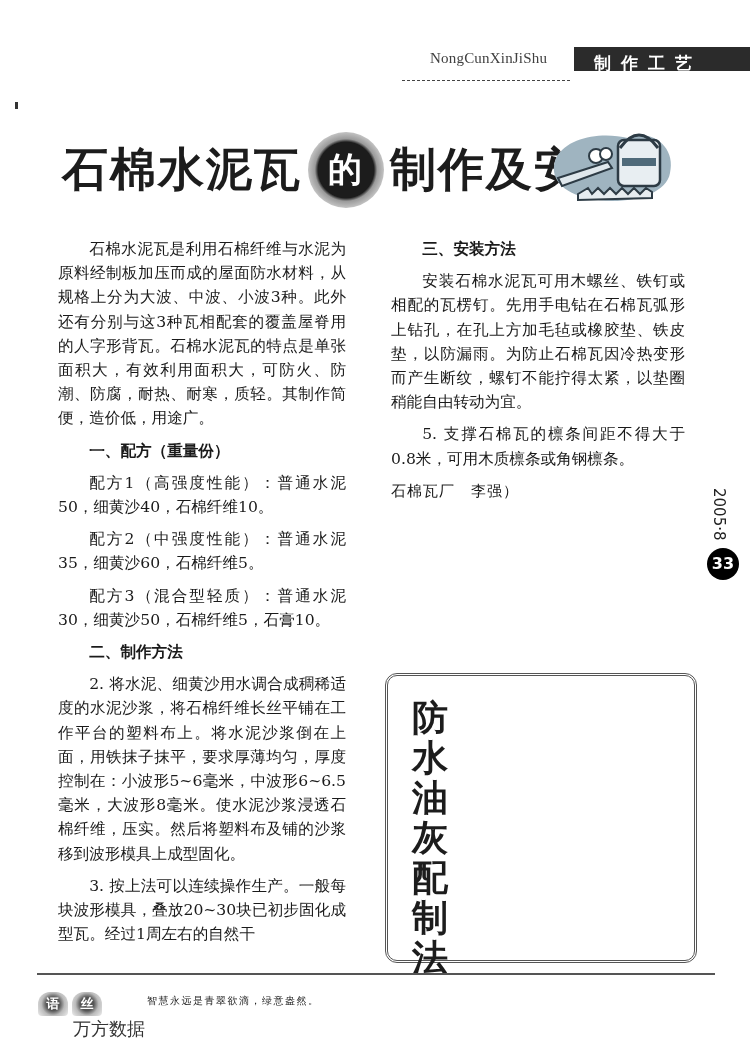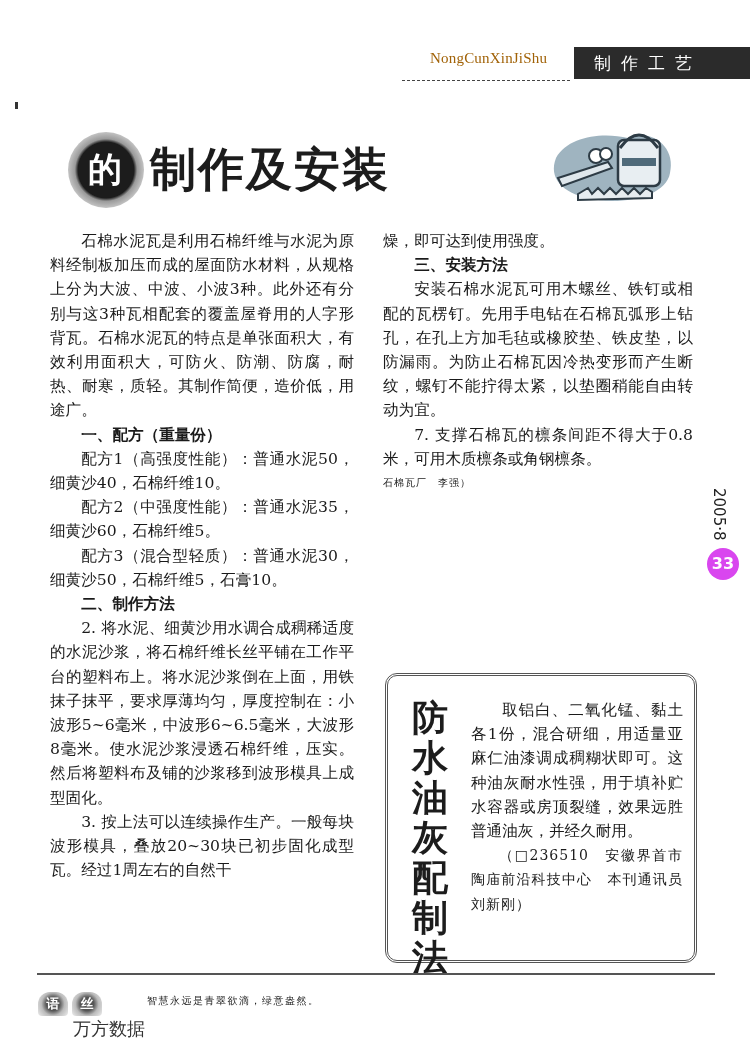--- a/index.html
+++ b/index.html
@@ -1,46 +1,46 @@
 <!DOCTYPE html>
 <html><head>
 <meta charset="utf-8">
 <style>
   html, body { margin: 0; padding: 0; background: #ffffff; }
   body { width: 750px; height: 1054px; position: relative; overflow: hidden; color: #1a1a1a;
          font-family: "DejaVu Serif", "Liberation Serif", serif; }
 
   .header-en { position: absolute; left: 430px; top: 50px; font-size: 15px; letter-spacing: 0.2px;
-               font-family: "Liberation Serif", "DejaVu Serif", serif; color: #a16207; }
+               font-family: "Liberation Serif", "DejaVu Serif", serif; color: #404040; }
   .header-dash { position: absolute; left: 402px; top: 80px; width: 168px; border-top: 1px dashed #444; }
-  .header-tag { position: absolute; left: 574px; top: 47px; width: 176px; height: 32px; background: #2b2b2b;
-                color: #fff; font-family: "DejaVu Sans", sans-serif; font-weight: normal; font-size: 17px;
+  .header-tag { position: absolute; left: 574px; top: 47px; width: 176px; height: 24px; background: #2b2b2b;
+                color: #fff; font-family: "DejaVu Sans", sans-serif; font-weight: bold; font-size: 17px;
                 letter-spacing: 10px; line-height: 32px; padding-left: 20px; box-sizing: border-box; }
   .corner-mark { position: absolute; left: 15px; top: 102px; width: 3px; height: 7px; background: #333; }
 
   .title { position: absolute; left: 62px; top: 140px; height: 60px; display: flex; align-items: center;
            font-family: "DejaVu Sans", sans-serif; font-weight: bold; font-size: 46px; letter-spacing: 2px; color: #1c1c1c; }
   .title .de-badge { display: inline-flex; align-items: center; justify-content: center; width: 76px; height: 76px;
            border-radius: 50%; background: radial-gradient(circle, #1c1c1c 0 52%, #9a9a9a 58%, #c8c8c8 72%, #e6e6e6 100%);
            color: #fff; font-size: 34px; margin: 0 6px; }
   .illustration { position: absolute; left: 548px; top: 118px; width: 130px; height: 92px; }
 
   .col { position: absolute; font-size: 15.6px; line-height: 24.2px; text-align: justify; }
-  .col p { margin: 0; }
+  .col p { margin: 8px; }
   .col-left { left: 50px; top: 229px; width: 304px; }
   .col-right { left: 383px; top: 229px; width: 310px; }
   .indent { text-indent: 2em; }
   .heading { font-family: Liberation Sans, sans-serif; font-weight: bold; text-indent: 2em; }
   .byline { text-indent: 2em; font-size: 14px; letter-spacing: 1px; }
-  .byline-cont { font-size: 10px; letter-spacing: 1px; }
+  .byline-cont { font-size: 15px; letter-spacing: 1px; }
 
   .side-date { position: absolute; left: 706px; top: 488px; transform: rotate(90deg); transform-origin: left top;
                font-family: "DejaVu Sans", sans-serif; font-size: 15px; width: 60px; margin-left: 22px; color: #222; }
   .page-badge { position: absolute; left: 707px; top: 548px; width: 32px; height: 32px; border-radius: 50%;
-                background: #d946ef; color: #fff; font-family: "DejaVu Sans", sans-serif; font-weight: bold;
+                background: #000000; color: #fff; font-family: "DejaVu Sans", sans-serif; font-weight: bold;
                 font-size: 16px; line-height: 32px; text-align: center; }
 
   .box { position: absolute; left: 385px; top: 673px; width: 312px; height: 290px; border: 3px double #555;
          border-radius: 12px; box-sizing: border-box; }
   .box-title { position: absolute; left: 16px; top: 22px; width: 52px; font-family: "DejaVu Sans", sans-serif;
                font-weight: bold; font-size: 36px; line-height: 40px; text-align: center; color: #1c1c1c; }
   .box-title span { display: block; }
   .box-body { position: absolute; left: 83px; top: 22px; width: 212px; font-size: 15.6px; line-height: 24.2px; text-align: justify; }
   .box-body p { margin: 0; }
 
@@ -55,20 +55,21 @@
 </style>
 </head>
 <body>
 
 <div class="header-en">NongCunXinJiShu</div>
 <div class="header-dash"></div>
 <div class="header-tag">制作工艺</div>
 <div class="corner-mark"></div>
 
 <div class="title">
+  <span>石棉水泥瓦</span>
   <span class="de-badge">的</span>
   <span>制作及安装</span>
 </div>
 
 <svg class="illustration" viewBox="0 0 130 92">
   <path d="M8 40 C20 18, 55 14, 80 20 C105 10, 128 30, 122 55 C118 80, 70 88, 40 80 C15 75, 0 60, 8 40 Z" fill="#9fb4c0"></path>
   <rect x="70" y="22" width="42" height="46" rx="6" fill="#e8eef2" stroke="#2d3b45" stroke-width="2.5"></rect>
   <path d="M72 30 Q91 4 110 30" fill="none" stroke="#2d3b45" stroke-width="3"></path>
   <rect x="74" y="40" width="34" height="8" fill="#4f6a7a"></rect>
   <path d="M10 60 L60 44 L64 50 L14 68 Z" fill="#dfe7ec" stroke="#2d3b45" stroke-width="2"></path>
@@ -82,44 +83,39 @@
   <p class="heading">一、配方（重量份）</p>
   <p class="indent">配方1（高强度性能）：普通水泥50，细黄沙40，石棉纤维10。</p>
   <p class="indent">配方2（中强度性能）：普通水泥35，细黄沙60，石棉纤维5。</p>
   <p class="indent">配方3（混合型轻质）：普通水泥30，细黄沙50，石棉纤维5，石膏10。</p>
   <p class="heading">二、制作方法</p>
   <p class="indent">2. 将水泥、细黄沙用水调合成稠稀适度的水泥沙浆，将石棉纤维长丝平铺在工作平台的塑料布上。将水泥沙浆倒在上面，用铁抹子抹平，要求厚薄均匀，厚度控制在：小波形5~6毫米，中波形6~6.5毫米，大波形8毫米。使水泥沙浆浸透石棉纤维，压实。然后将塑料布及铺的沙浆移到波形模具上成型固化。</p>
   <p class="indent">3. 按上法可以连续操作生产。一般每块波形模具，叠放20~30块已初步固化成型瓦。经过1周左右的自然干</p>
 </div>
 
 <div class="col col-right">
-  <p>燥，即可达到使用强度。</p>
   <p class="heading">三、安装方法</p>
   <p class="indent">安装石棉水泥瓦可用木螺丝、铁钉或相配的瓦楞钉。先用手电钻在石棉瓦弧形上钻孔，在孔上方加毛毡或橡胶垫、铁皮垫，以防漏雨。为防止石棉瓦因冷热变形而产生断纹，螺钉不能拧得太紧，以垫圈稍能自由转动为宜。</p>
-  <p class="indent">7. 支撑石棉瓦的檩条间距不得大于0.8米，可用木质檩条或角钢檩条。</p>
+  <p class="indent">5. 支撑石棉瓦的檩条间距不得大于0.8米，可用木质檩条或角钢檩条。</p>
   <p class="byline-cont">石棉瓦厂　李强）</p>
 </div>
 
 <div class="side-date">2005·8</div>
 <div class="page-badge">33</div>
 
 <div class="box">
   <div class="box-title">
     <span>防</span>
     <span>水</span>
     <span>油</span>
     <span>灰</span>
     <span>配</span>
     <span>制</span>
     <span>法</span>
   </div>
-  <div class="box-body">
-    <p class="indent">取铝白、二氧化锰、黏土各1份，混合研细，用适量亚麻仁油漆调成稠糊状即可。这种油灰耐水性强，用于填补贮水容器或房顶裂缝，效果远胜普通油灰，并经久耐用。</p>
-    <p class="byline">（□236510　安徽界首市陶庙前沿科技中心　本刊通讯员　刘新刚）</p>
-  </div>
 </div>
 
 <div class="bottom-rule"></div>
 <div class="footer-hearts">
   <div class="heart">语</div>
   <div class="heart">丝</div>
 </div>
 <div class="footer-quote">智慧永远是青翠欲滴，绿意盎然。</div>
 <div class="footer-brand">万方数据</div>
 

